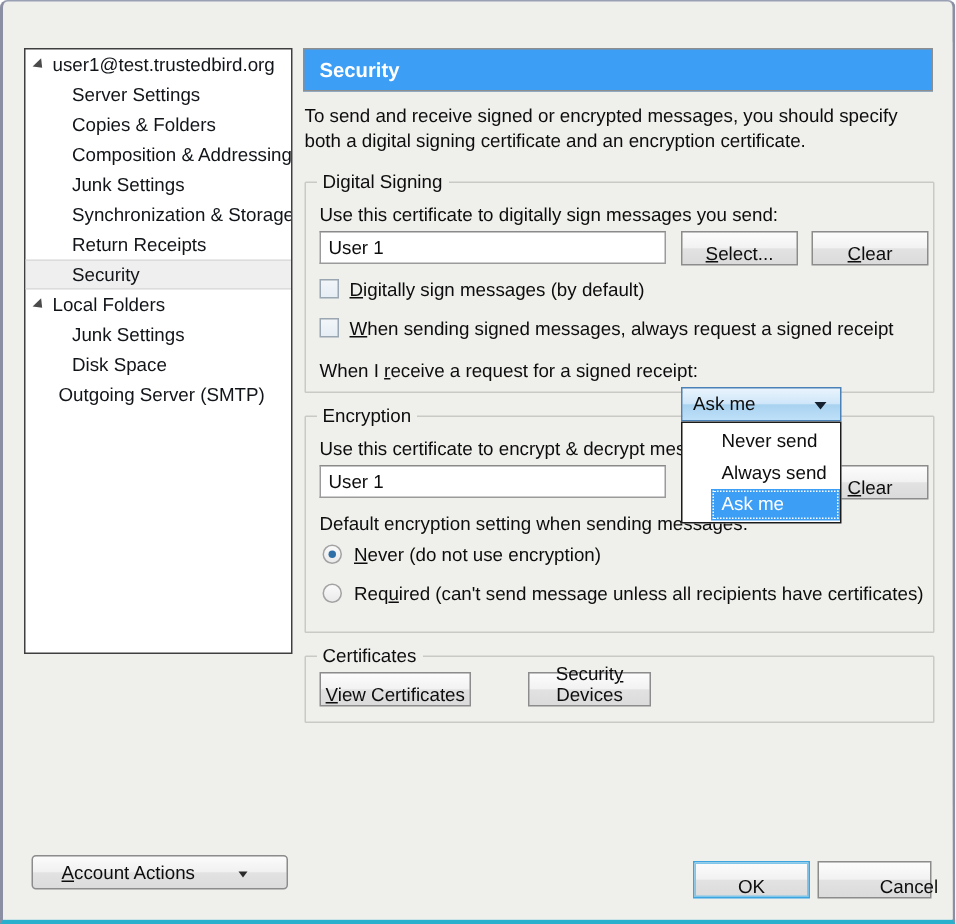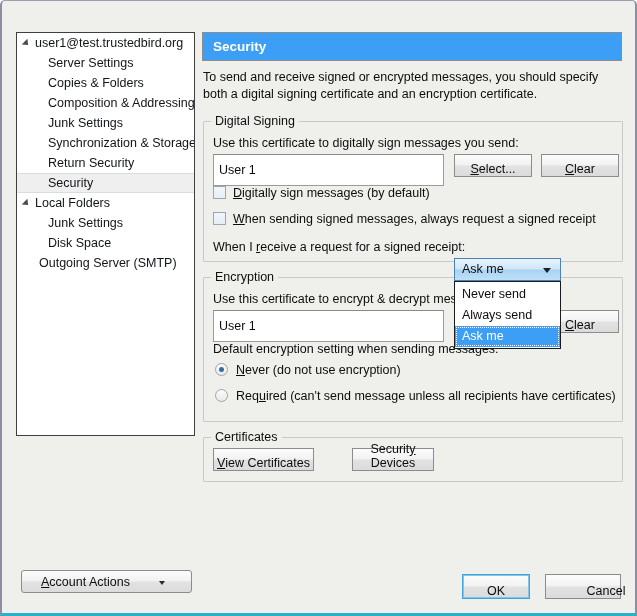--- a/index.html
+++ b/index.html
@@ -208,21 +208,21 @@
 
   .field-label {
     position: absolute;
     font-size: 12.5px;
     color: #0d0d0d;
     white-space: nowrap;
   }
   .text-input {
     position: absolute;
     box-sizing: border-box;
-    height: 32px;
+    height: 22px;
     background: #ffffff;
     border: 1px solid #9b9b9b;
     border-top-color: #8a8a8a;
     font-family: "Liberation Sans", sans-serif;
     font-size: 12.5px;
     color: #0d0d0d;
     padding: 0 5px;
     line-height: 20px;
   }
   .btn {
@@ -328,48 +328,49 @@
     padding: 2px 0 1px 0;
   }
   #dropdown-list .opt {
     height: 21px;
     line-height: 21px;
     font-size: 12.5px;
     color: #0d0d0d;
     padding-left: 7px;
     white-space: nowrap;
     cursor: pointer;
+    margin-left: 19px;
   }
   #dropdown-list .opt.selected {
     background: #3d9ef5;
     color: #ffffff;
     outline: 1px dotted #ffffff;
     outline-offset: -2px;
   }
 
   
-  #ok-btn { position: absolute; left: 460px; top: 546px; width: 68px; height: 25px; }
+  #ok-btn { position: absolute; left: 460px; top: 546px; width: 78px; height: 25px; }
   #cancel-btn { position: absolute; left: 543px; top: 546px; width: 76px; height: 25px; padding-left: 46px; }
 </style>
 </head>
 <body>
 
 <div id="window">
 
 
   <div id="content">
 
     <div id="sidebar">
         <div class="tree-item lvl0"><span class="twisty"></span><span>user1@test.trustedbird.org</span></div>
         <div class="tree-item lvl1"><span>Server Settings</span></div>
         <div class="tree-item lvl1"><span>Copies &amp; Folders</span></div>
         <div class="tree-item lvl1"><span>Composition &amp; Addressing</span></div>
         <div class="tree-item lvl1"><span>Junk Settings</span></div>
         <div class="tree-item lvl1"><span>Synchronization &amp; Storage</span></div>
-        <div class="tree-item lvl1"><span>Return Security</span></div>
+        <div class="tree-item lvl1"><span>Return Receipts</span></div>
         <div class="tree-item lvl1 selected"><span>Security</span></div>
         <div class="tree-item lvl0"><span class="twisty"></span><span>Local Folders</span></div>
         <div class="tree-item lvl1"><span>Junk Settings</span></div>
         <div class="tree-item lvl1"><span>Disk Space</span></div>
         <div class="tree-item smtp"><span>Outgoing Server (SMTP)</span></div>
       </div>
 
     <div class="account-actions">
       <span class="label"><span class="u">A</span><span>ccount Actions</span></span>
       <span class="caret"></span>

